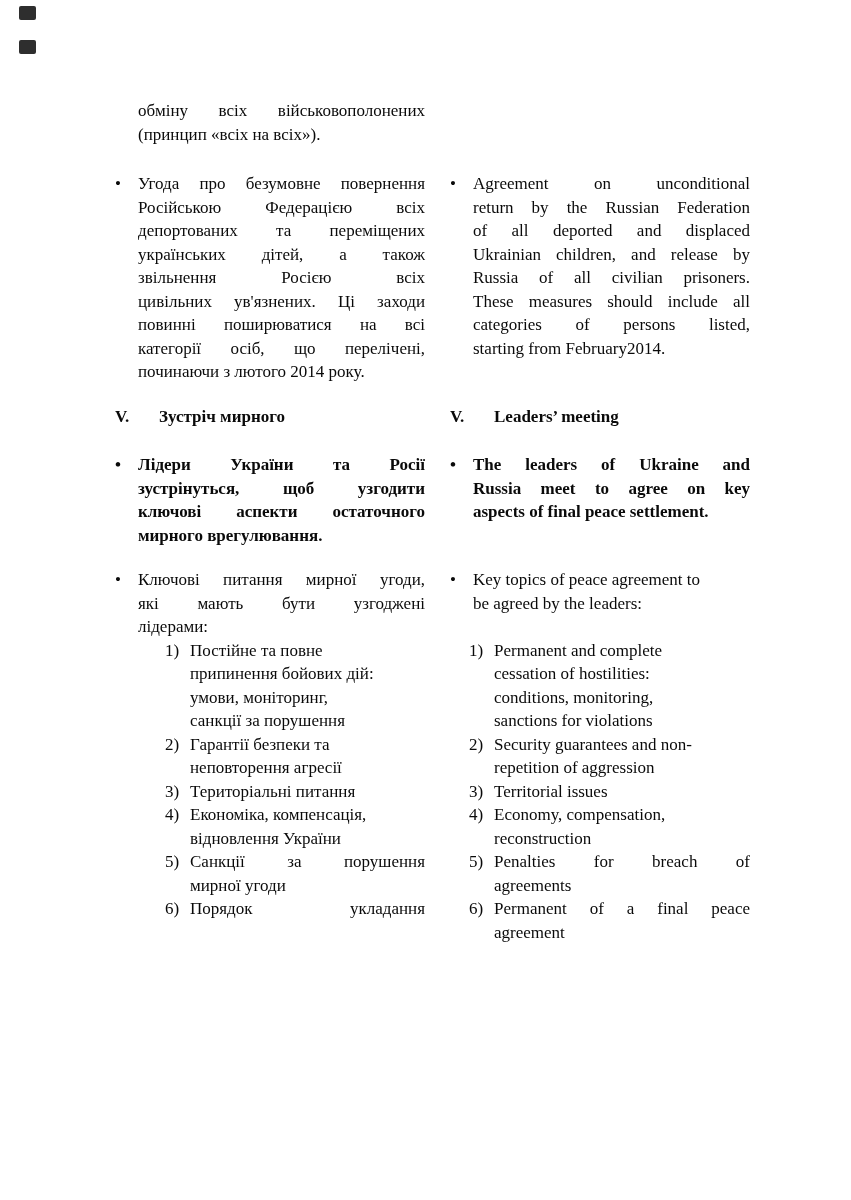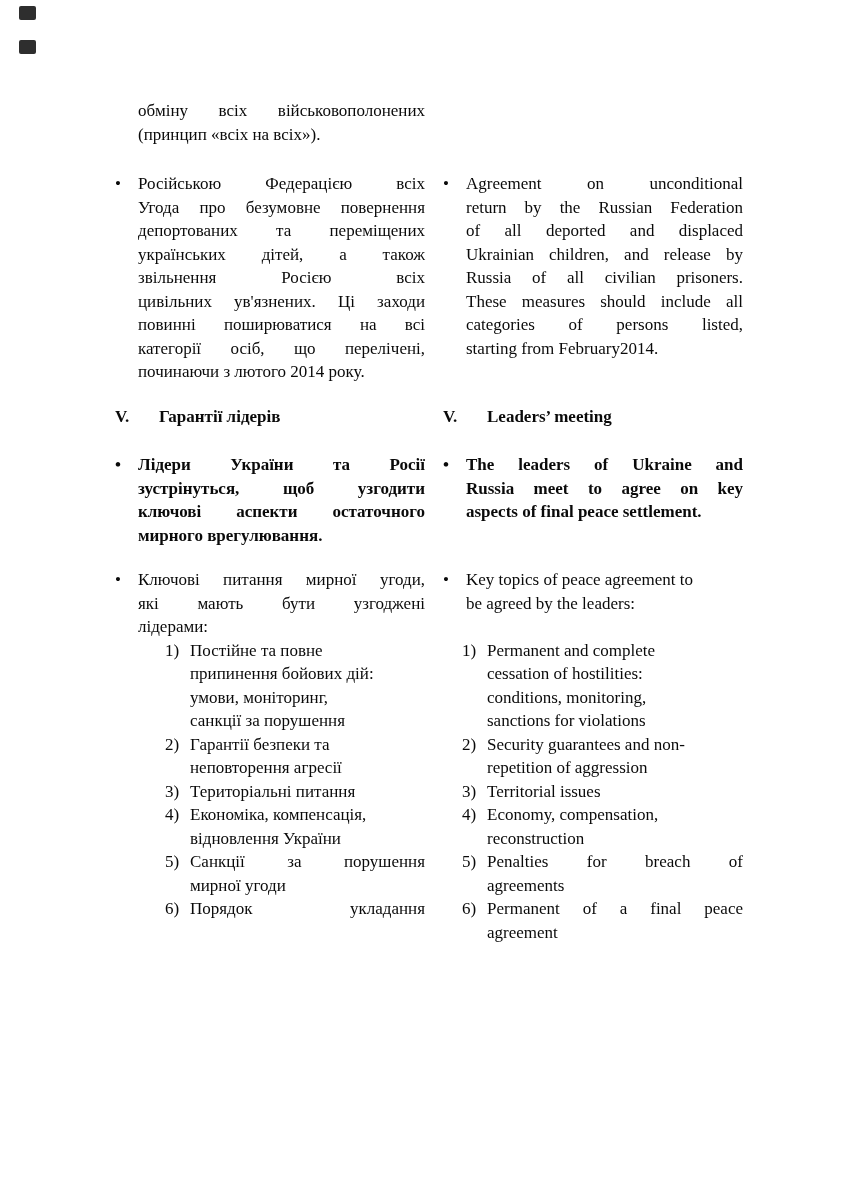--- a/index.html
+++ b/index.html
@@ -9,21 +9,21 @@
     color:#0a0a0a;
   }
   .page { position:relative; width:851px; height:1200px; overflow:hidden; background:#ffffff; }
 
   .mark { position:absolute; left:19px; width:17px; height:14px; background:#2e2e2e; border-radius:2px; }
   .mark.m1 { top:6px; }
   .mark.m2 { top:40px; }
 
   .doc {
     position:absolute; left:115px; top:99px;
-    display:grid; grid-template-columns:310px 300px; column-gap:18px;
+    display:grid; grid-template-columns:310px 300px; column-gap:25px;
     font-size:17px; line-height:23.5px;
   }
   .cell { min-height:1px; }
   .rB { margin-top:26px; }
   .rC { margin-top:21px; }
   .rD { margin-top:25px; }
   .rE { margin-top:21px; }
 
   .hang { padding-left:23px; }
 
@@ -60,22 +60,22 @@
           <div class="ln j">обміну всіх військовополонених</div>
           <div class="ln">(принцип «всіх на всіх»).</div>
         </div>
     </div>
     <div class="cell rA"></div>
 
     <div class="cell rB">
       <div class="bullet">
         <span class="dot">•</span>
         <div class="btxt">
+            <div class="ln j">Угода про безумовне повернення</div>
             <div class="ln j">Російською Федерацією всіх</div>
-            <div class="ln j">Угода про безумовне повернення</div>
             <div class="ln j">депортованих та переміщених</div>
             <div class="ln j">українських дітей, а також</div>
             <div class="ln j">звільнення Росією всіх</div>
             <div class="ln j">цивільних ув'язнених. Ці заходи</div>
             <div class="ln j">повинні поширюватися на всі</div>
             <div class="ln j">категорії осіб, що перелічені,</div>
             <div class="ln">починаючи з лютого 2014 року.</div>
           </div>
       </div>
     </div>
@@ -91,21 +91,21 @@
             <div class="ln j">These measures should include all</div>
             <div class="ln j">categories of persons listed,</div>
             <div class="ln">starting from February2014.</div>
           </div>
       </div>
     </div>
 
     <div class="cell rC">
       <div class="heading">
         <span class="hnum">V.</span>
-        <span>Гарантії лідерів</span>
+        <span>Зустріч мирного</span>
       </div>
     </div>
     <div class="cell rC">
       <div class="heading">
         <span class="hnum">V.</span>
         <span>Leaders’ meeting</span>
       </div>
     </div>
 
     <div class="cell rD">

